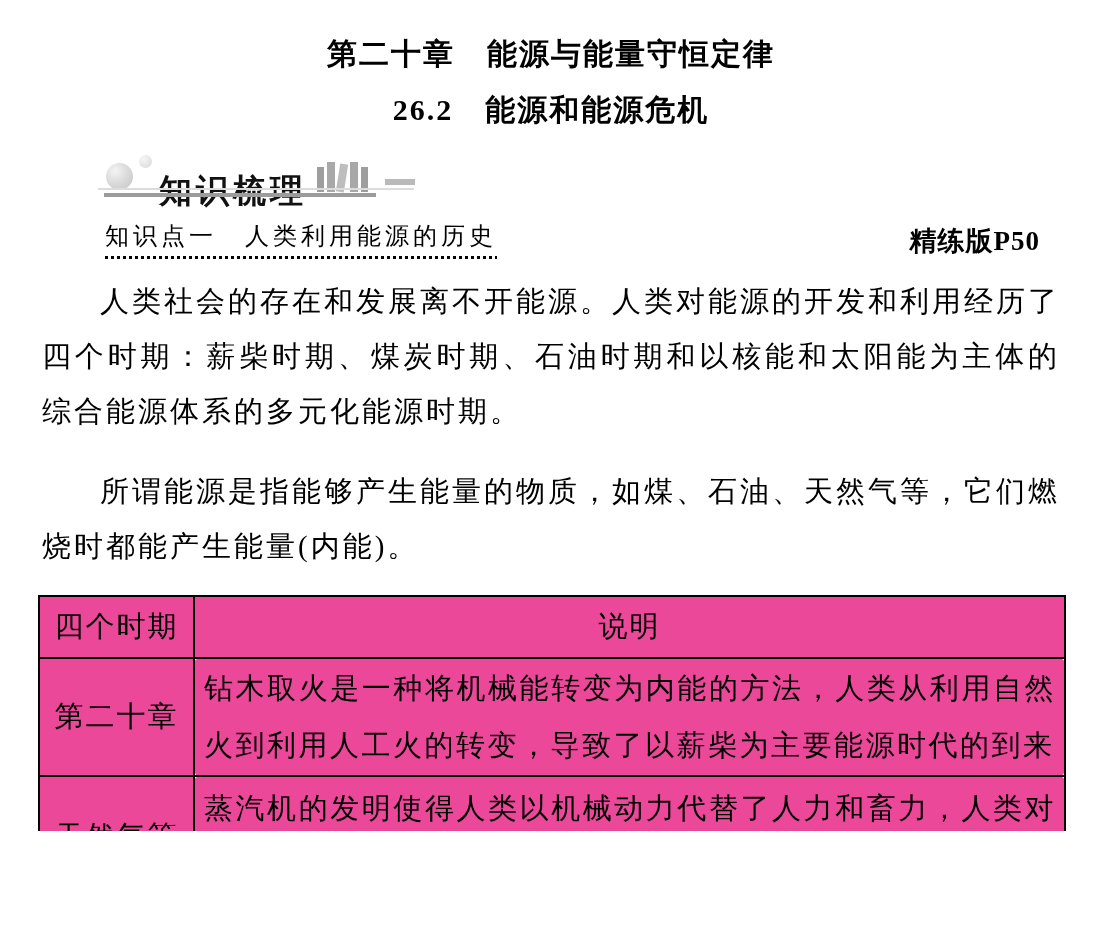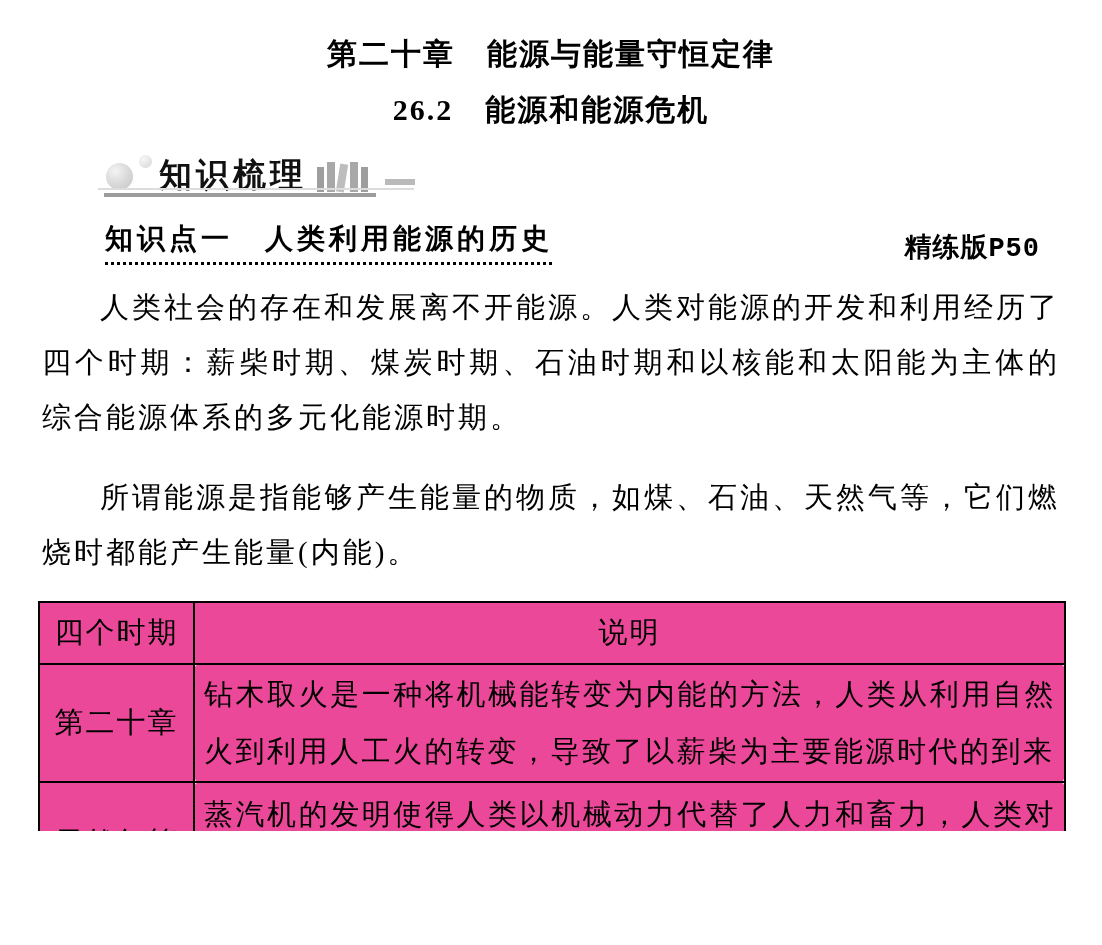--- a/index.html
+++ b/index.html
@@ -53,21 +53,21 @@
   }
   .b-circle-small {
     position: absolute;
     left: 41px; top: 3px;
     width: 13px; height: 13px;
     border-radius: 50%;
     background: radial-gradient(circle at 35% 30%, #f6f6f6 0%, #d6d6d6 100%);
   }
   .b-label {
     position: absolute;
-    left: 61px; top: 1px;
+    left: 61px; top: 17px;
     font-family: "Liberation Sans", sans-serif;
     font-weight: bold;
     font-size: 33px;
     letter-spacing: 4px;
     color: #111111;
     white-space: nowrap;
   }
   .b-books {
     position: absolute;
     left: 219px; top: 9px;
@@ -100,32 +100,32 @@
 
   
   .kp-row {
     display: flex;
     justify-content: space-between;
     align-items: flex-end;
     margin: 18px 62px 0 105px;
   }
   .kp-title {
     font-family: "Liberation Sans", sans-serif;
-    font-weight: bold;
-    font-size: 28px;
+    font-weight: normal;
+    font-size: 24px;
     letter-spacing: 4px;
     padding-bottom: 7px;
     background-image: repeating-linear-gradient(to right, #000 0, #000 3px, transparent 3px, transparent 6px);
     background-size: 100% 3px;
     background-position: left bottom;
     background-repeat: no-repeat;
     white-space: nowrap;
   }
   .kp-ref {
-    font-family: Liberation Mono, monospace;
+    font-family: Liberation Serif, serif;
     font-weight: bold;
     font-size: 27px;
     letter-spacing: 1px;
     white-space: nowrap;
   }
 
   
   .para {
     font-size: 29px;
     line-height: 55px;

